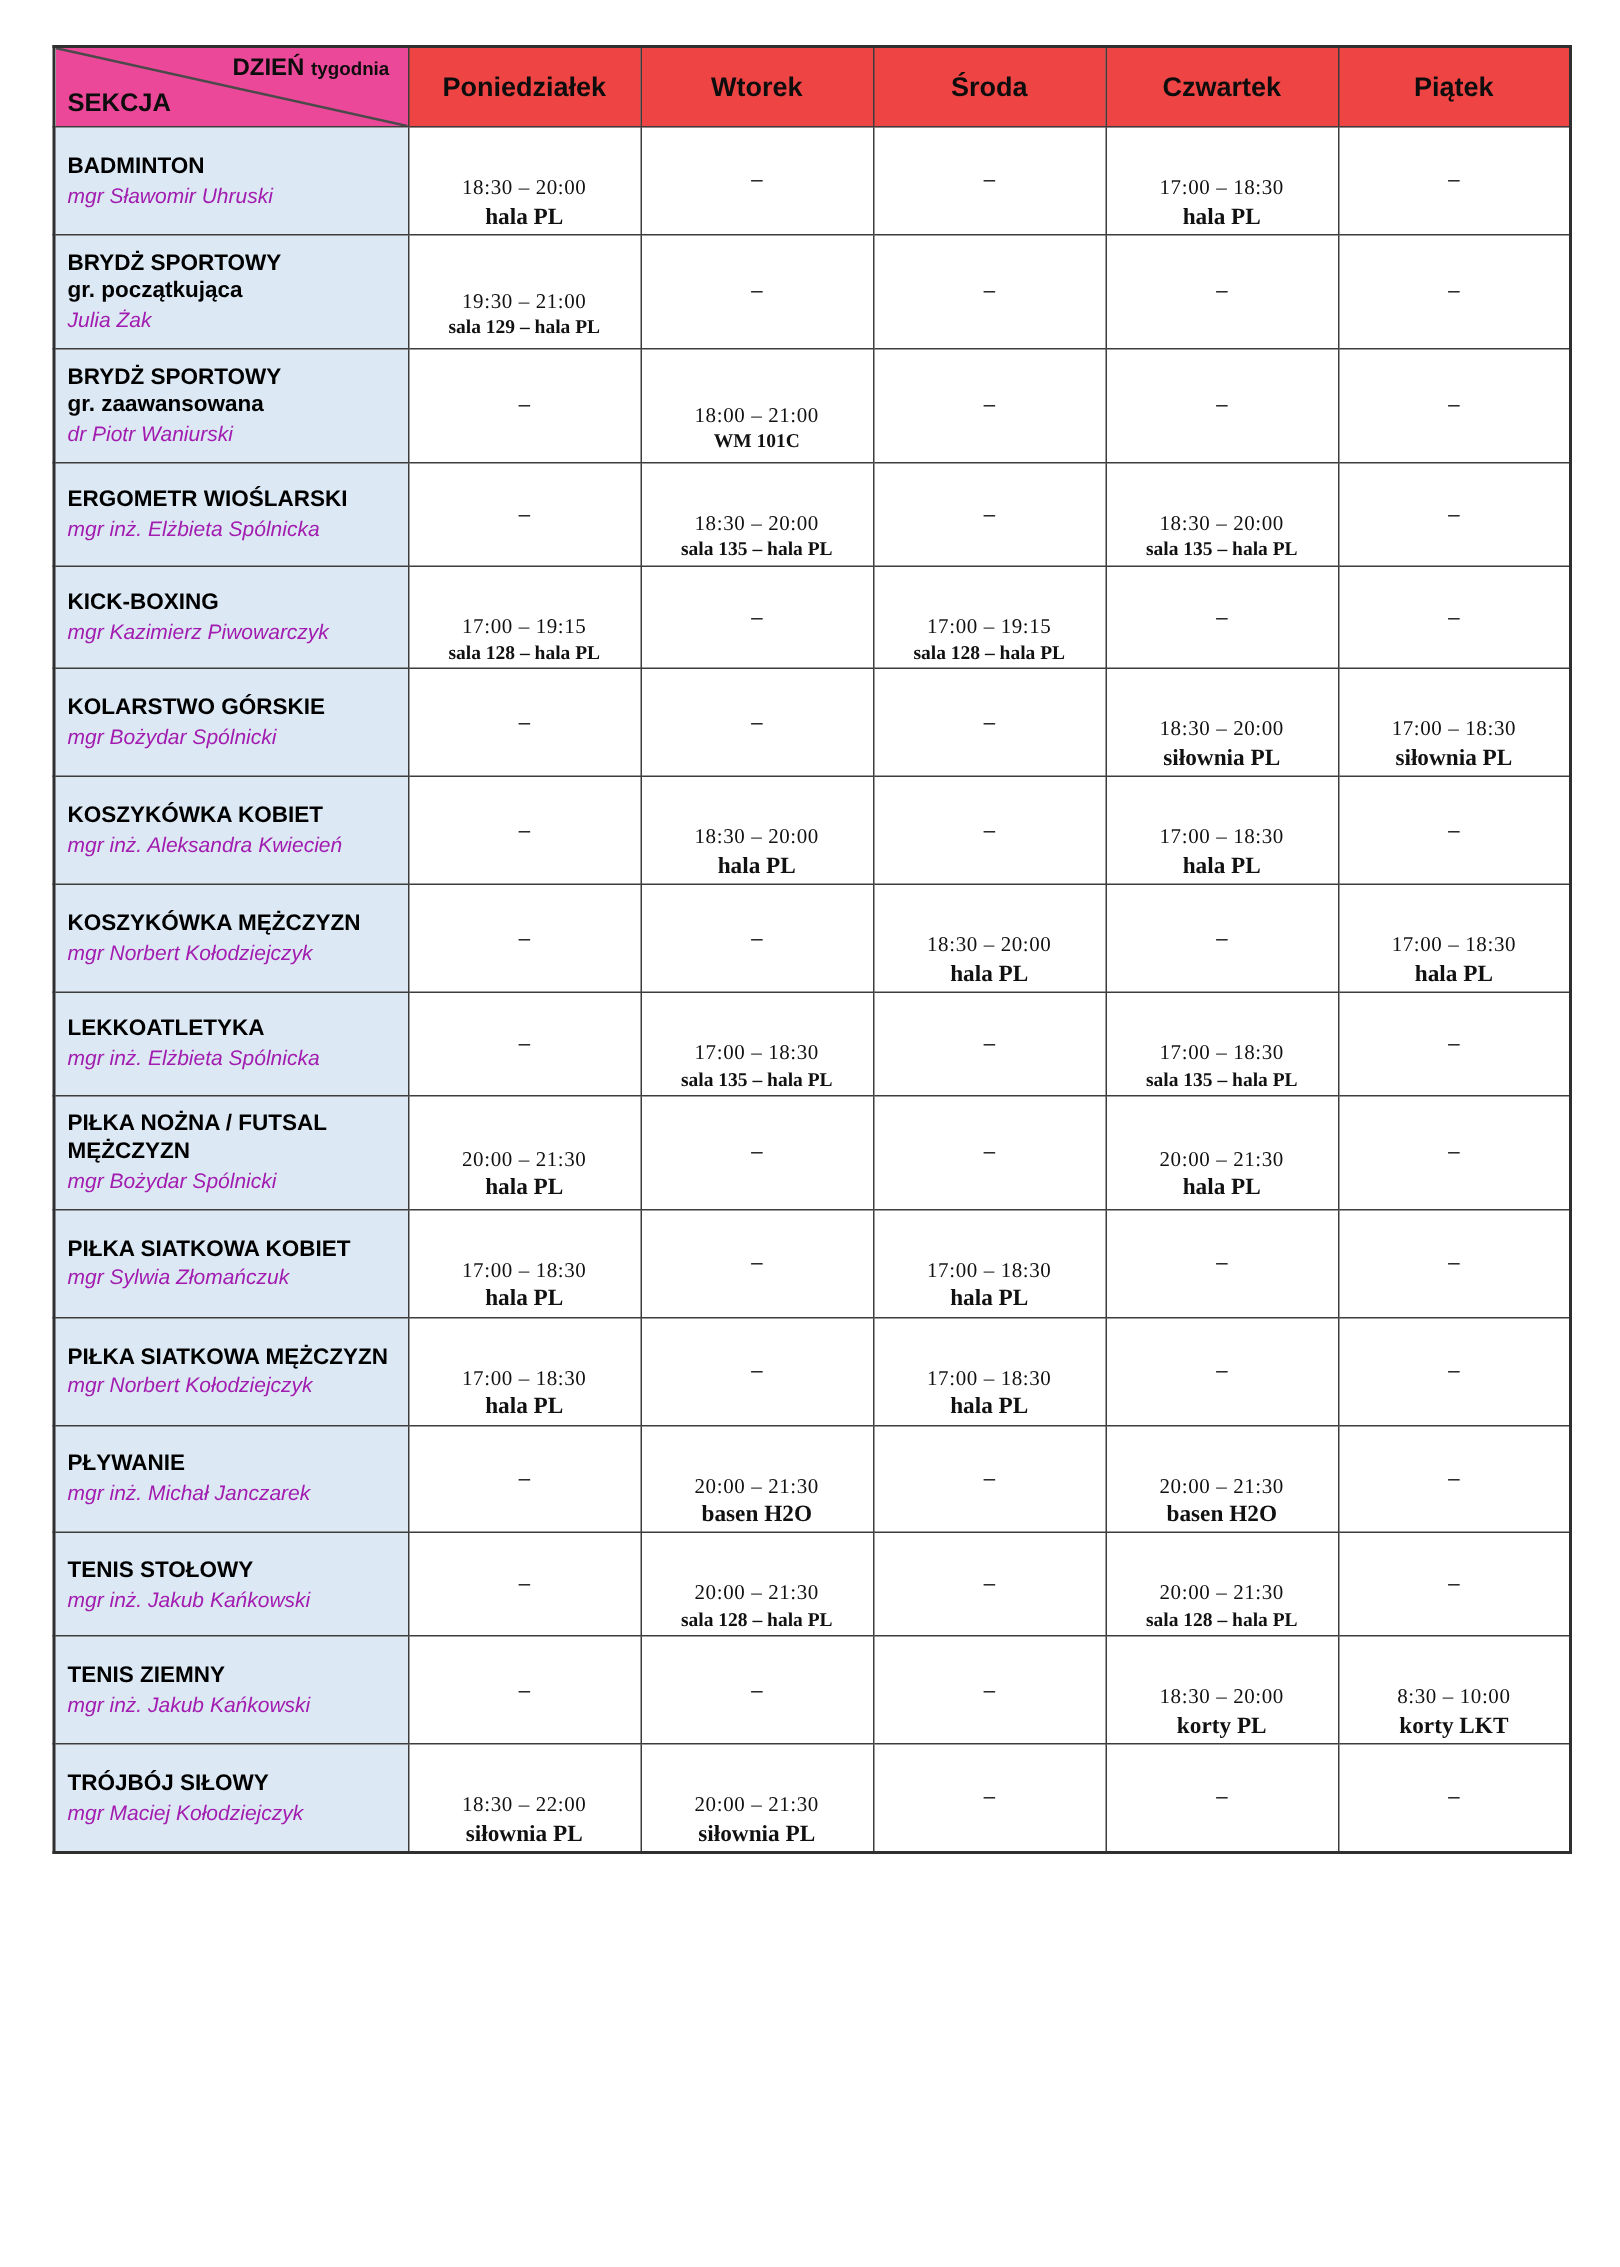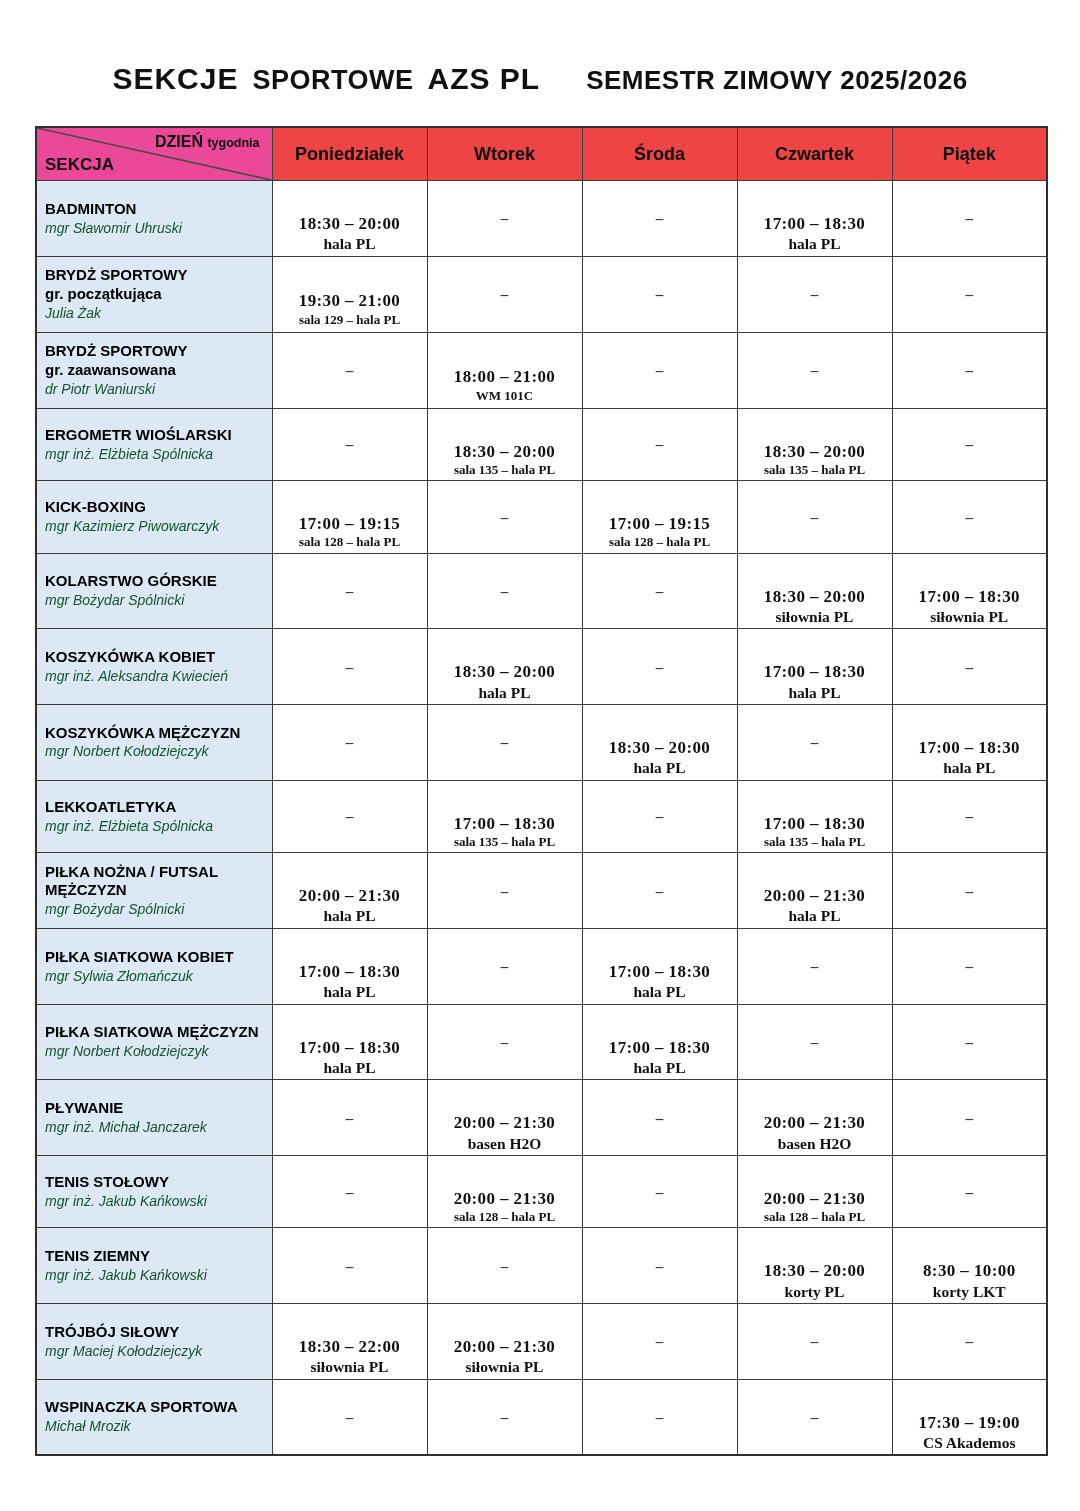--- a/index.html
+++ b/index.html
@@ -41,43 +41,35 @@
   .corner-top .sub{font-size:12.5px;font-weight:bold;}
   .corner-bottom{
     position:absolute;bottom:5px;left:8px;font-size:17px;font-weight:bold;
   }
   tbody tr{height:59px;}
   tbody tr.tall{height:76px;}
   td.sec{
     background:#dce9f5;text-align:left;padding:4px 8px;
   }
   .sec-name{font-size:15px;font-weight:bold;line-height:1.25;color:#000000;}
-  .sec-inst{font-size:14px;font-style:italic;line-height:1.3;color:#14532d;}
+  .sec-inst{font-size:14px;font-style:italic;line-height:1.3;color:#a21caf;}
   td.cell{
     background:#ffffff;text-align:center;
     font-family:"Liberation Serif",serif;
   }
-  .time{font-size:17px;font-weight:bold;letter-spacing:0.4px;line-height:1.25;margin-top:30px;}
+  .time{font-size:14px;font-weight:normal;letter-spacing:0.4px;line-height:1.25;margin-top:30px;}
   .place{font-size:15.5px;font-weight:bold;line-height:1.25;}
   .place.small{font-size:13px;}
   .dash{font-size:15px;color:#2b2b2b;font-weight:bold;}
 </style>
 </head>
 <body>
 
 <div class="page">
 
-  <div class="title-row">
-    <span class="title-left">
-      <span class="t-big">SEKCJE</span>
-      <span class="t-mid">SPORTOWE</span>
-      <span class="t-big">AZS PL</span>
-    </span>
-    <span class="t-right">SEMESTR ZIMOWY 2025/2026</span>
-  </div>
 
   <table class="schedule">
     <colgroup>
       <col class="c-sec">
         <col class="c-day">
         <col class="c-day">
         <col class="c-day">
         <col class="c-day">
         <col class="c-day">
     </colgroup>
@@ -363,30 +355,16 @@
             <div class="place">siłownia PL</div>
           </td>
           <td class="cell">
             <div class="time">20:00 – 21:30</div>
             <div class="place">siłownia PL</div>
           </td>
           <td class="cell"><span class="dash">–</span></td>
           <td class="cell"><span class="dash">–</span></td>
           <td class="cell"><span class="dash">–</span></td>
         </tr>
-        <tr>
-          <td class="sec">
-            <div class="sec-name">WSPINACZKA SPORTOWA</div>
-            <div class="sec-inst">Michał Mrozik</div>
-          </td>
-          <td class="cell"><span class="dash">–</span></td>
-          <td class="cell"><span class="dash">–</span></td>
-          <td class="cell"><span class="dash">–</span></td>
-          <td class="cell"><span class="dash">–</span></td>
-          <td class="cell">
-            <div class="time">17:30 – 19:00</div>
-            <div class="place">CS Akademos</div>
-          </td>
-        </tr>
       </tbody>
   </table>
 
 </div>
 
 </body></html>

